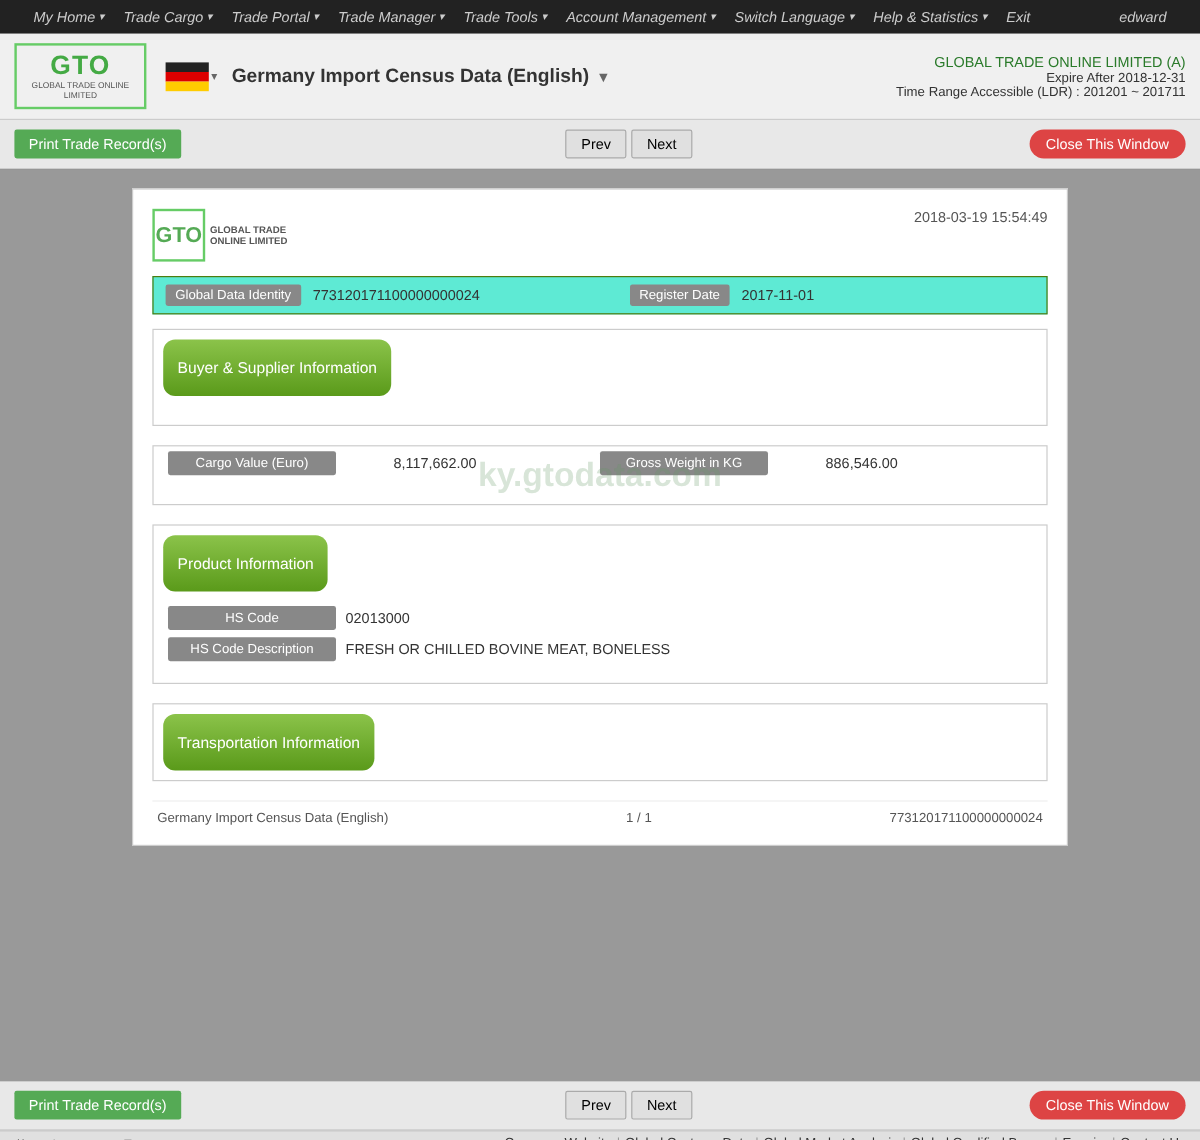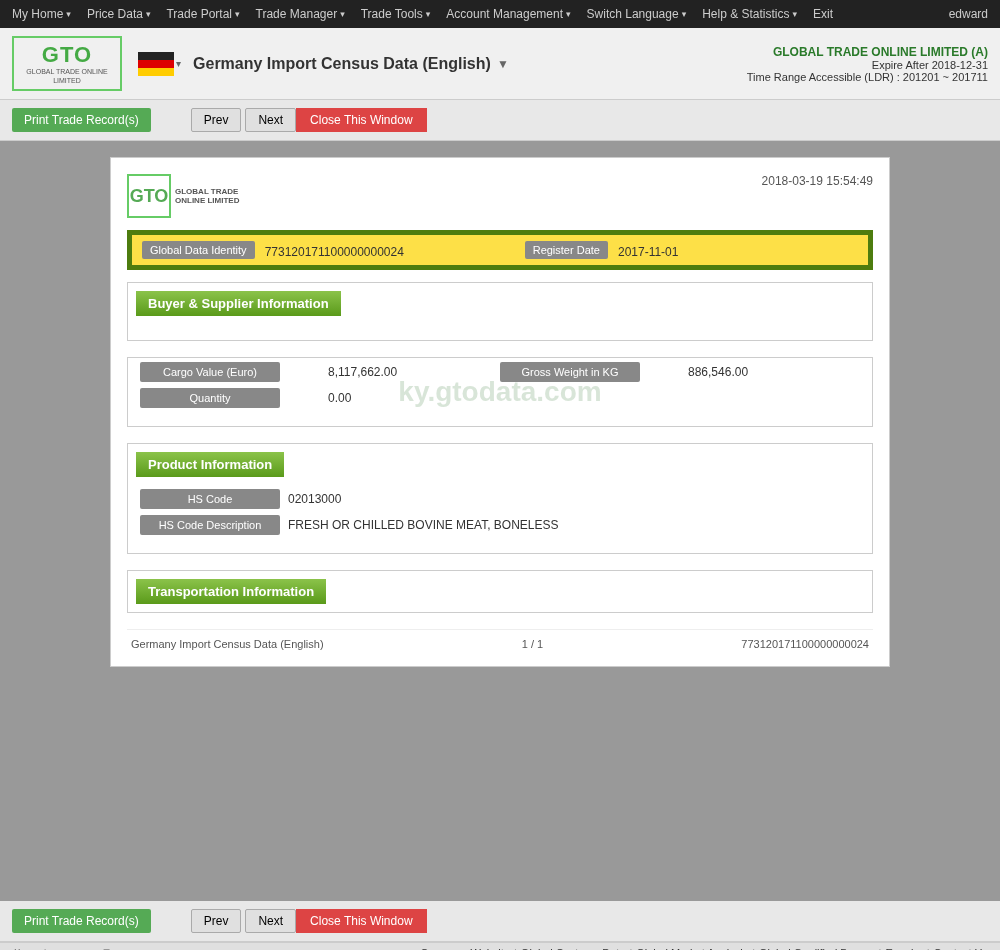--- a/index.html
+++ b/index.html
@@ -4,23 +4,24 @@
   <style>
     * { margin: 0; padding: 0; box-sizing: border-box; }
     body { font-family: Arial, sans-serif; font-size: 12px; background: #555; color: #333; width: 1000px; }
 
     
     .top-nav {
       background: #222;
       color: #ddd;
       display: flex;
       align-items: center;
-      padding: 0 4px;
+      padding: 0 20px;
       height: 28px;
       font-size: 12px;
+      font-style: italic;
     }
     .top-nav .nav-item {
       padding: 0 8px;
       cursor: pointer;
       height: 28px;
       display: flex;
       align-items: center;
       color: #ccc;
     }
     .top-nav .nav-item .arrow { margin-left: 3px; font-size: 9px; }
@@ -92,32 +93,32 @@
       font-size: 11px;
       color: #555;
       margin-top: 3px;
     }
     .header-right {
       text-align: right;
       font-size: 11px;
     }
     .header-right .company-name {
       color: #2a7a2a;
-      font-weight: bold;
+      font-weight: normal;
       font-size: 12px;
     }
     .header-right .expire { color: #333; }
     .header-right .time-range { color: #333; }
 
     
     .action-bar {
       background: #e8e8e8;
       padding: 8px 12px;
       display: flex;
-      justify-content: flex-start;
+      justify-content: space-between;
       align-items: center;
       border-bottom: 1px solid #ccc;
     }
     .btn-print {
       background: #5a5;
       color: white;
       border: none;
       padding: 5px 12px;
       cursor: pointer;
       font-size: 12px;
@@ -132,21 +133,21 @@
       font-size: 12px;
       border-radius: 2px;
     }
     .btn-close {
       background: #d44;
       color: white;
       border: none;
       padding: 5px 14px;
       cursor: pointer;
       font-size: 12px;
-      border-radius: 0;
+      border-radius: 12px;
     }
 
     
     .main-content {
       background: #999;
       padding: 16px;
       min-height: 760px;
     }
 
     
@@ -170,25 +171,25 @@
       align-items: flex-start;
     }
     .record-timestamp {
       font-size: 12px;
       color: #555;
     }
 
     
     .identity-row {
       display: flex;
-      align-items: flex-end;
+      align-items: center;
       margin-bottom: 12px;
-      border: 5px solid #4d7c0f;
+      border: 1px solid #4d7c0f;
       padding: 6px 10px;
-      background: #fde047;
+      background: #5eead4;
     }
     .identity-label {
       background: #888;
       color: white;
       padding: 3px 8px;
       font-size: 11px;
       margin-right: 10px;
       border-radius: 2px;
       white-space: nowrap;
     }
@@ -209,26 +210,26 @@
     }
 
     
     .section {
       margin-bottom: 16px;
       border: 1px solid #ccc;
     }
     .section-header {
       background: linear-gradient(to bottom, #8bc34a, #5a9a1a);
       color: white;
-      padding: 5px 12px;
+      padding: 16px 12px;
       font-size: 13px;
-      font-weight: bold;
+      font-weight: normal;
       display: inline-block;
       margin: 8px;
-      border-radius: 0;
+      border-radius: 10px;
     }
     .section-content {
       padding: 4px 12px 12px 12px;
     }
 
     
     .field-row {
       display: flex;
       margin-bottom: 6px;
       align-items: center;
@@ -308,21 +309,21 @@
   </style>
 </head>
 <body>
 
 <div class="top-nav">
   <div class="nav-item">
     <span>My Home</span>
     <span class="arrow">▾</span>
   </div>
   <div class="nav-item">
-    <span>Price Data</span>
+    <span>Trade Cargo</span>
     <span class="arrow">▾</span>
   </div>
   <div class="nav-item">
     <span>Trade Portal</span>
     <span class="arrow">▾</span>
   </div>
   <div class="nav-item">
     <span>Trade Manager</span>
     <span class="arrow">▾</span>
   </div>
@@ -424,24 +425,20 @@
           <div class="field-half">
             <span class="field-label">Cargo Value (Euro)</span>
             <span class="field-value">8,117,662.00</span>
           </div>
           <div class="field-half">
             <span class="field-label">Gross Weight in KG</span>
             <span class="field-value">886,546.00</span>
           </div>
         </div>
         <div class="field-row">
-          <div class="field-half">
-            <span class="field-label">Quantity</span>
-            <span class="field-value">0.00</span>
-          </div>
         </div>
       </div>
     </div>
 
     <div class="section">
       <div class="section-header">Product Information</div>
       <div class="section-content">
         <div class="field-row">
           <span class="field-label">HS Code</span>
           <span class="field-value">02013000</span>

